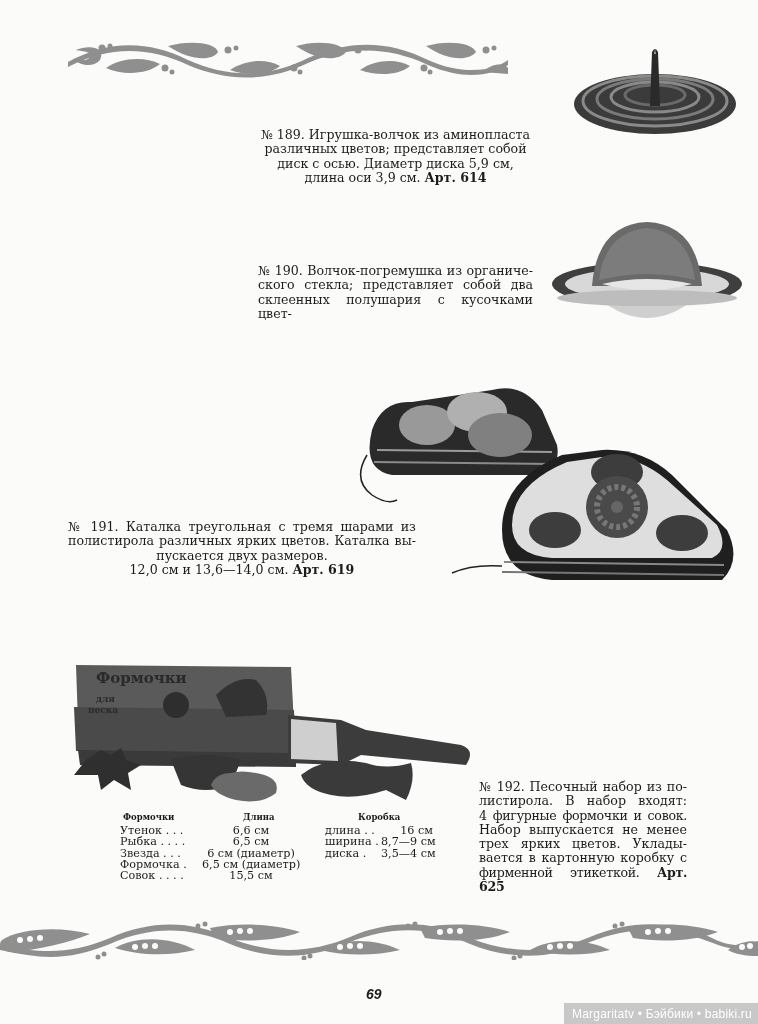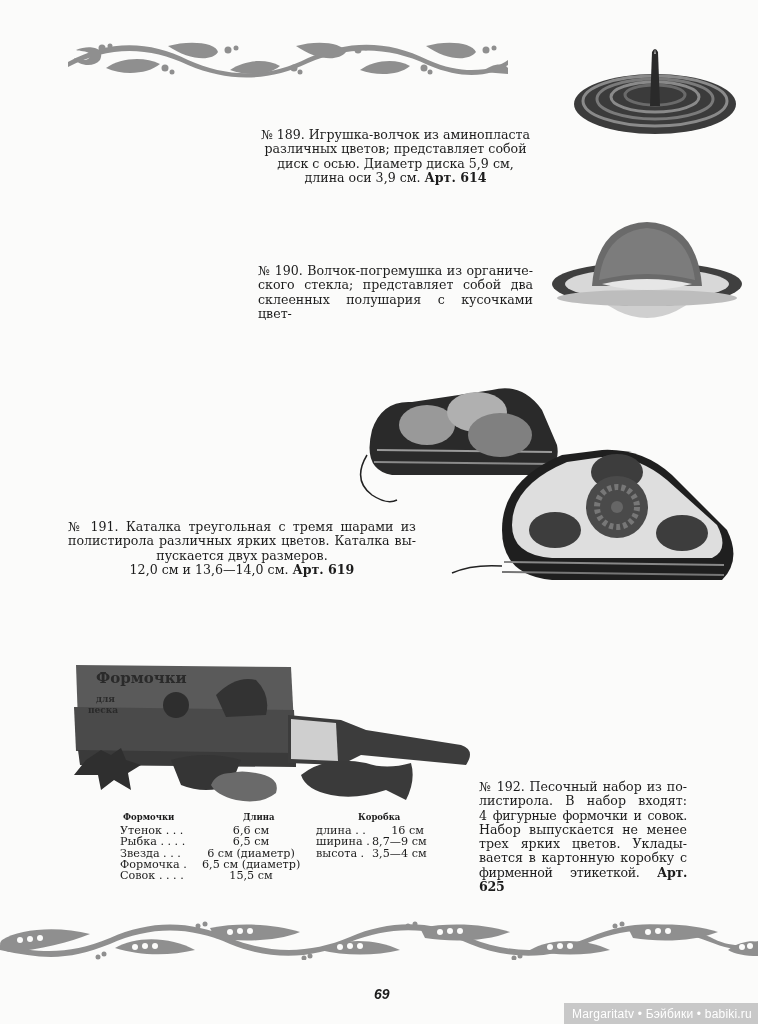--- a/index.html
+++ b/index.html
@@ -180,31 +180,31 @@
         </div>
       <div class="row">
           <span style="width:82px;">Формочка .</span>
           <span style="width:98px;text-align:right;">6,5 см (диаметр)</span>
         </div>
       <div class="row">
           <span style="width:82px;">Совок . . . .</span>
           <span style="width:98px;text-align:center;">15,5 см</span>
         </div>
     </div>
-    <div style="margin-left:16px;">
+    <div style="margin-left:25px;">
       <div class="row">
           <span style="width:56px;">длина . .</span>
           <span style="width:52px;text-align:right;">16 см</span>
         </div>
       <div class="row">
           <span style="width:56px;">ширина .</span>
           <span style="width:52px;text-align:right;">8,7—9 см</span>
         </div>
       <div class="row">
-          <span style="width:56px;">высота .</span>
+          <span style="width:56px;">диска .</span>
           <span style="width:52px;text-align:right;">3,5—4 см</span>
         </div>
     </div>
   </div>
 </div>
 
 <div class="abs text-block" style="left:479px;top:780px;width:208px;text-align:justify;text-align-last:justify;">
   <span class="line">№ 192. Песочный набор из по-</span>
   <span class="line">листирола. В набор входят:</span>
   <span class="line" style="letter-spacing:-0.3px;">4 фигурные формочки и совок.</span>
@@ -265,15 +265,15 @@
       <circle cx="415" cy="4" r="2.5"></circle>
         <circle cx="408" cy="6" r="2.5"></circle>
       <circle cx="520" cy="36" r="2.5"></circle>
         <circle cx="514" cy="38" r="2.5"></circle>
       <circle cx="622" cy="4" r="2.5"></circle>
         <circle cx="615" cy="6" r="2.5"></circle>
     </g>
   </svg>
 </div>
 
-<div class="abs page-num" style="left:374px;top:986px;">69</div>
+<div class="abs page-num" style="left:366px;top:986px;">69</div>
 
 <div class="abs watermark" style="left:564px;top:1003px;width:180px;">Margaritatv • Бэйбики • babiki.ru</div>
 
 </body></html>

